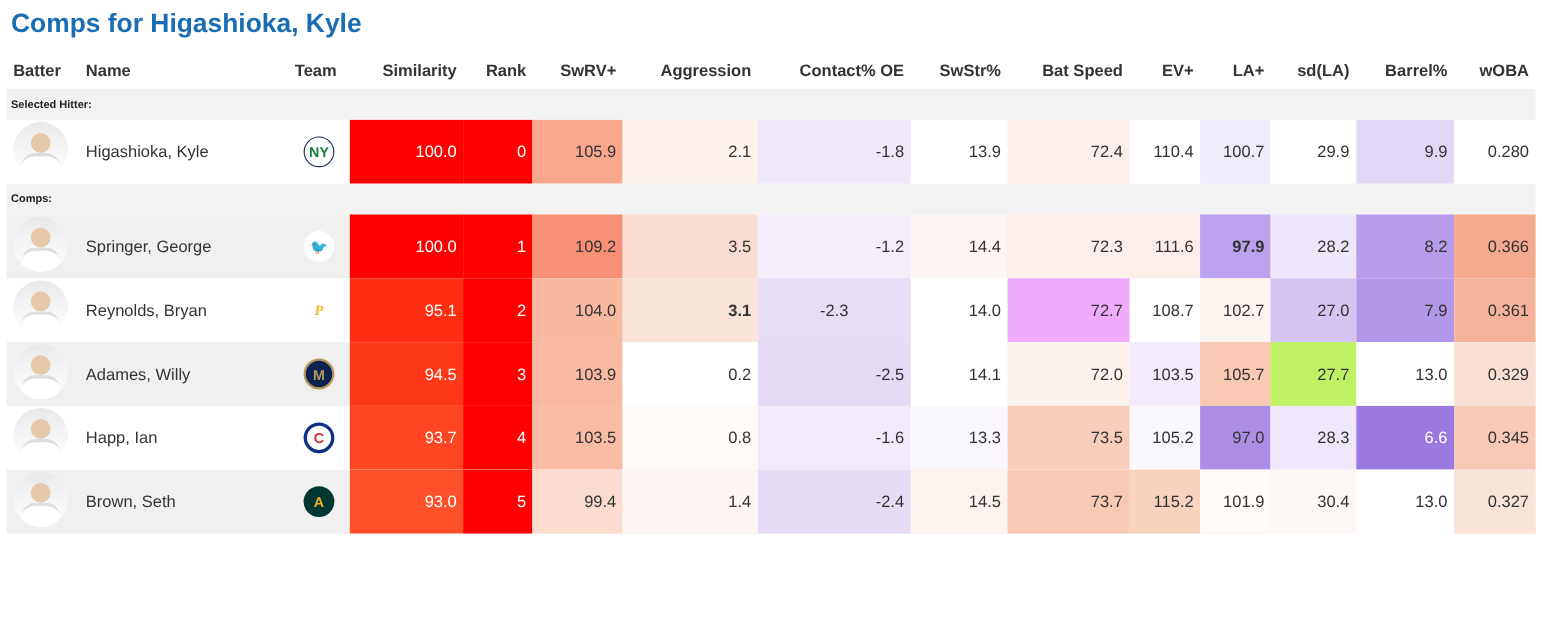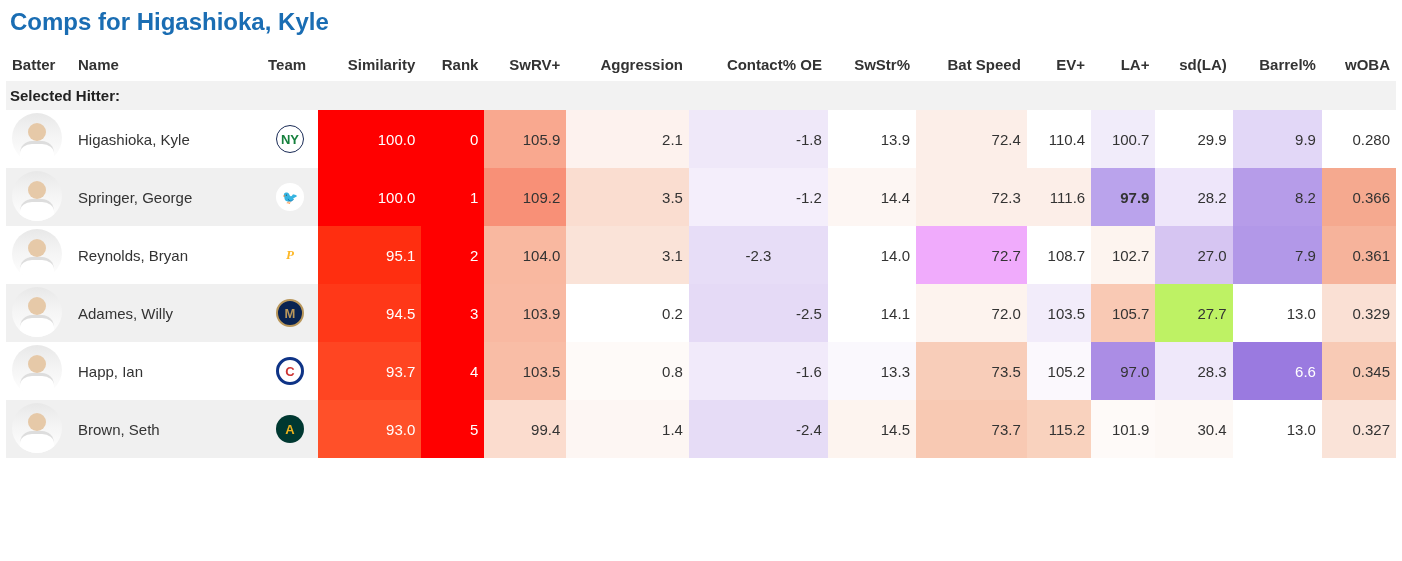--- a/index.html
+++ b/index.html
@@ -37,21 +37,21 @@
     font-size: 15px;
     vertical-align: middle;
   }
   td.left { text-align: left; }
   .section-header td {
     background: #f2f2f2;
     font-weight: bold;
     text-align: left;
     height: 28px;
     padding: 6px 4px;
-    font-size: 15px;
+    font-size: 10px;
     color: #222;
   }
   .avatar {
     width: 50px;
     height: 50px;
     border-radius: 50%;
     background: linear-gradient(#e8e8e8 0%, #f3f3f3 40%, #fff 100%);
     display: inline-block;
     position: relative;
     overflow: hidden;
@@ -126,20 +126,23 @@
         <td style="background: rgb(253, 242, 238);">2.1</td>
         <td style="background: rgb(239, 232, 249);">-1.8</td>
         <td style="background: rgb(255, 255, 255);">13.9</td>
         <td style="background: rgb(252, 238, 232);">72.4</td>
         <td style="background: rgb(255, 255, 255);">110.4</td>
         <td style="background: rgb(241, 236, 250);">100.7</td>
         <td style="background: rgb(255, 255, 255);">29.9</td>
         <td style="background: rgb(226, 215, 247);">9.9</td>
         <td style="background: rgb(255, 255, 255);">0.280</td>
       </tr>
+      <tr class="section-header">
+        <td colspan="15">Comps:</td>
+      </tr>
       <tr class="row-alt">
         <td class="batter-col"><span class="avatar"></span></td>
         <td class="left name-col">Springer, George</td>
         <td class="team-col"><span class="team-logo" style="background:#fff; color:#134a8e;">🐦</span></td>
         <td style="background: rgb(255, 0, 0); color: rgb(255, 255, 255);">100.0</td>
         <td style="background: rgb(255, 0, 0); color: rgb(255, 255, 255);">1</td>
         <td style="background: rgb(248, 144, 119);">109.2</td>
         <td style="background: rgb(250, 221, 208);">3.5</td>
         <td style="background: rgb(244, 238, 251);">-1.2</td>
         <td style="background: rgb(253, 246, 243);">14.4</td>
@@ -150,21 +153,21 @@
         <td style="background: rgb(182, 156, 233);">8.2</td>
         <td style="background: rgb(245, 169, 143);">0.366</td>
       </tr>
       <tr>
         <td class="batter-col"><span class="avatar"></span></td>
         <td class="left name-col">Reynolds, Bryan</td>
         <td class="team-col"><span class="team-logo" style="background:#fff; color:#fdb827; font-family:Georgia,serif; font-style:italic;">P</span></td>
         <td style="background: rgb(255, 46, 16); color: rgb(255, 255, 255);">95.1</td>
         <td style="background: rgb(255, 0, 0); color: rgb(255, 255, 255);">2</td>
         <td style="background: rgb(249, 184, 160);">104.0</td>
-        <td style="background: rgb(250, 227, 216);">3.1</td>
+        <td style="background: rgb(250, 227, 216); font-weight: bold;">3.1</td>
         <td style="background: rgb(231, 221, 247); text-align: center;">-2.3</td>
         <td style="background: rgb(255, 255, 255);">14.0</td>
         <td style="background: #f0abfc;">72.7</td>
         <td style="background: rgb(255, 255, 255);">108.7</td>
         <td style="background: rgb(253, 244, 239);">102.7</td>
         <td style="background: rgb(214, 197, 242);">27.0</td>
         <td style="background: rgb(178, 152, 232);">7.9</td>
         <td style="background: rgb(246, 179, 155);">0.361</td>
       </tr>
       <tr class="row-alt">

